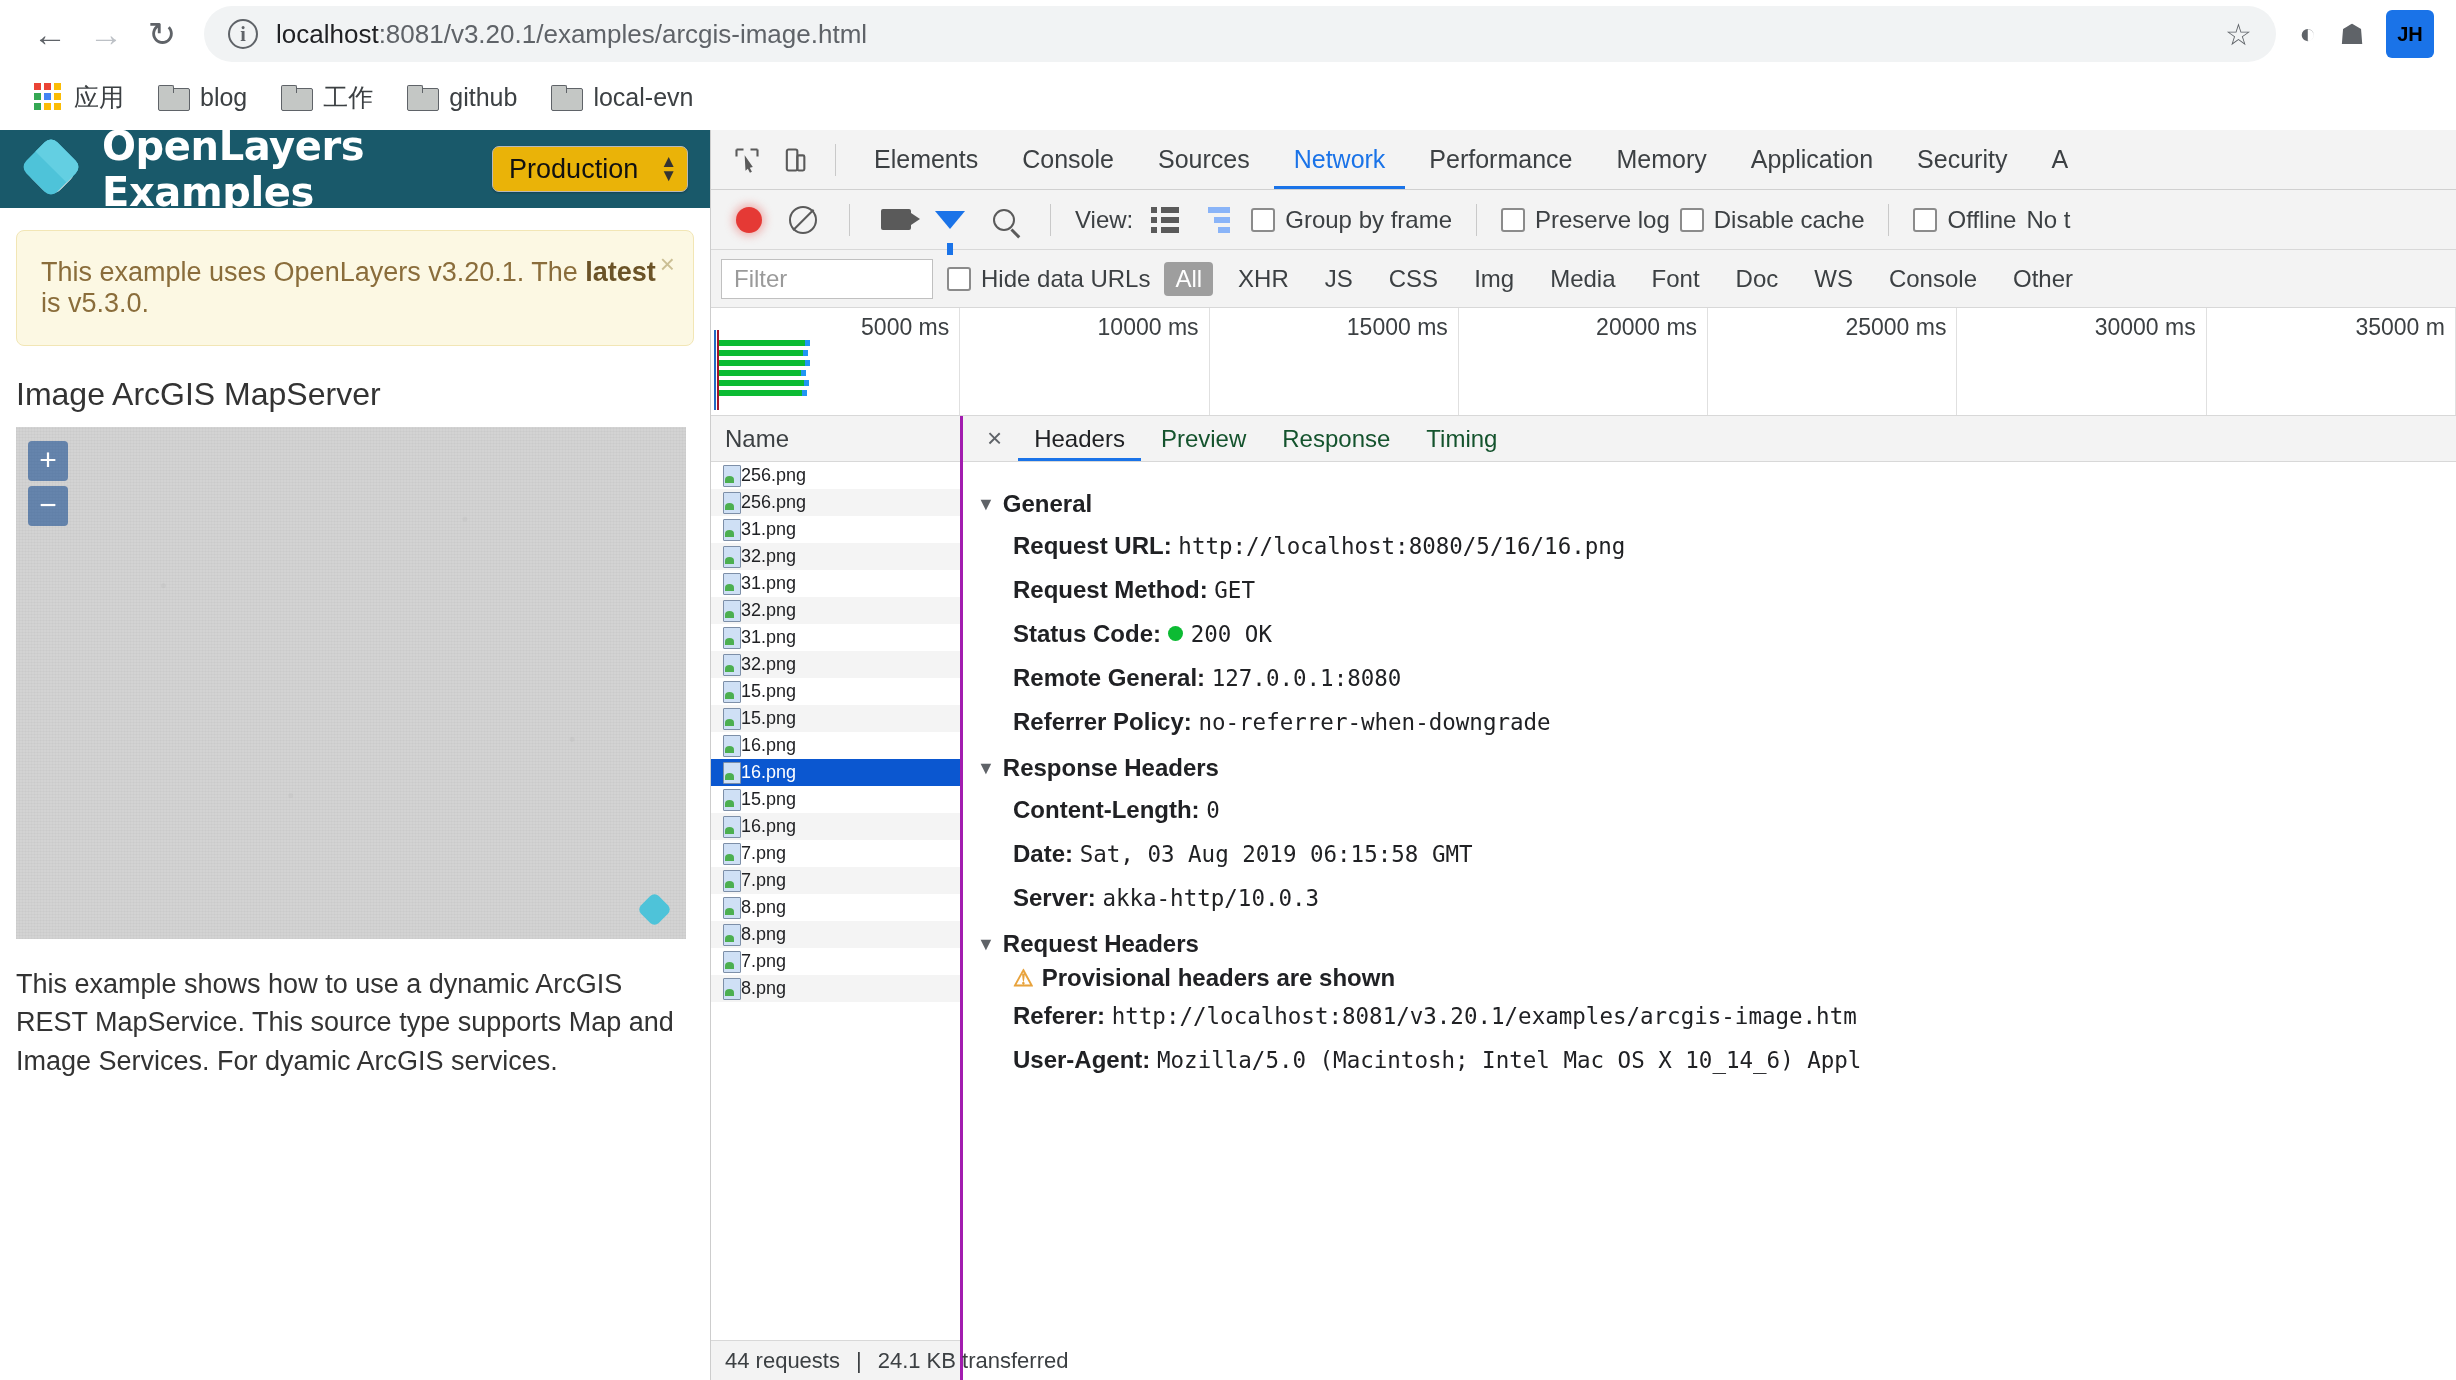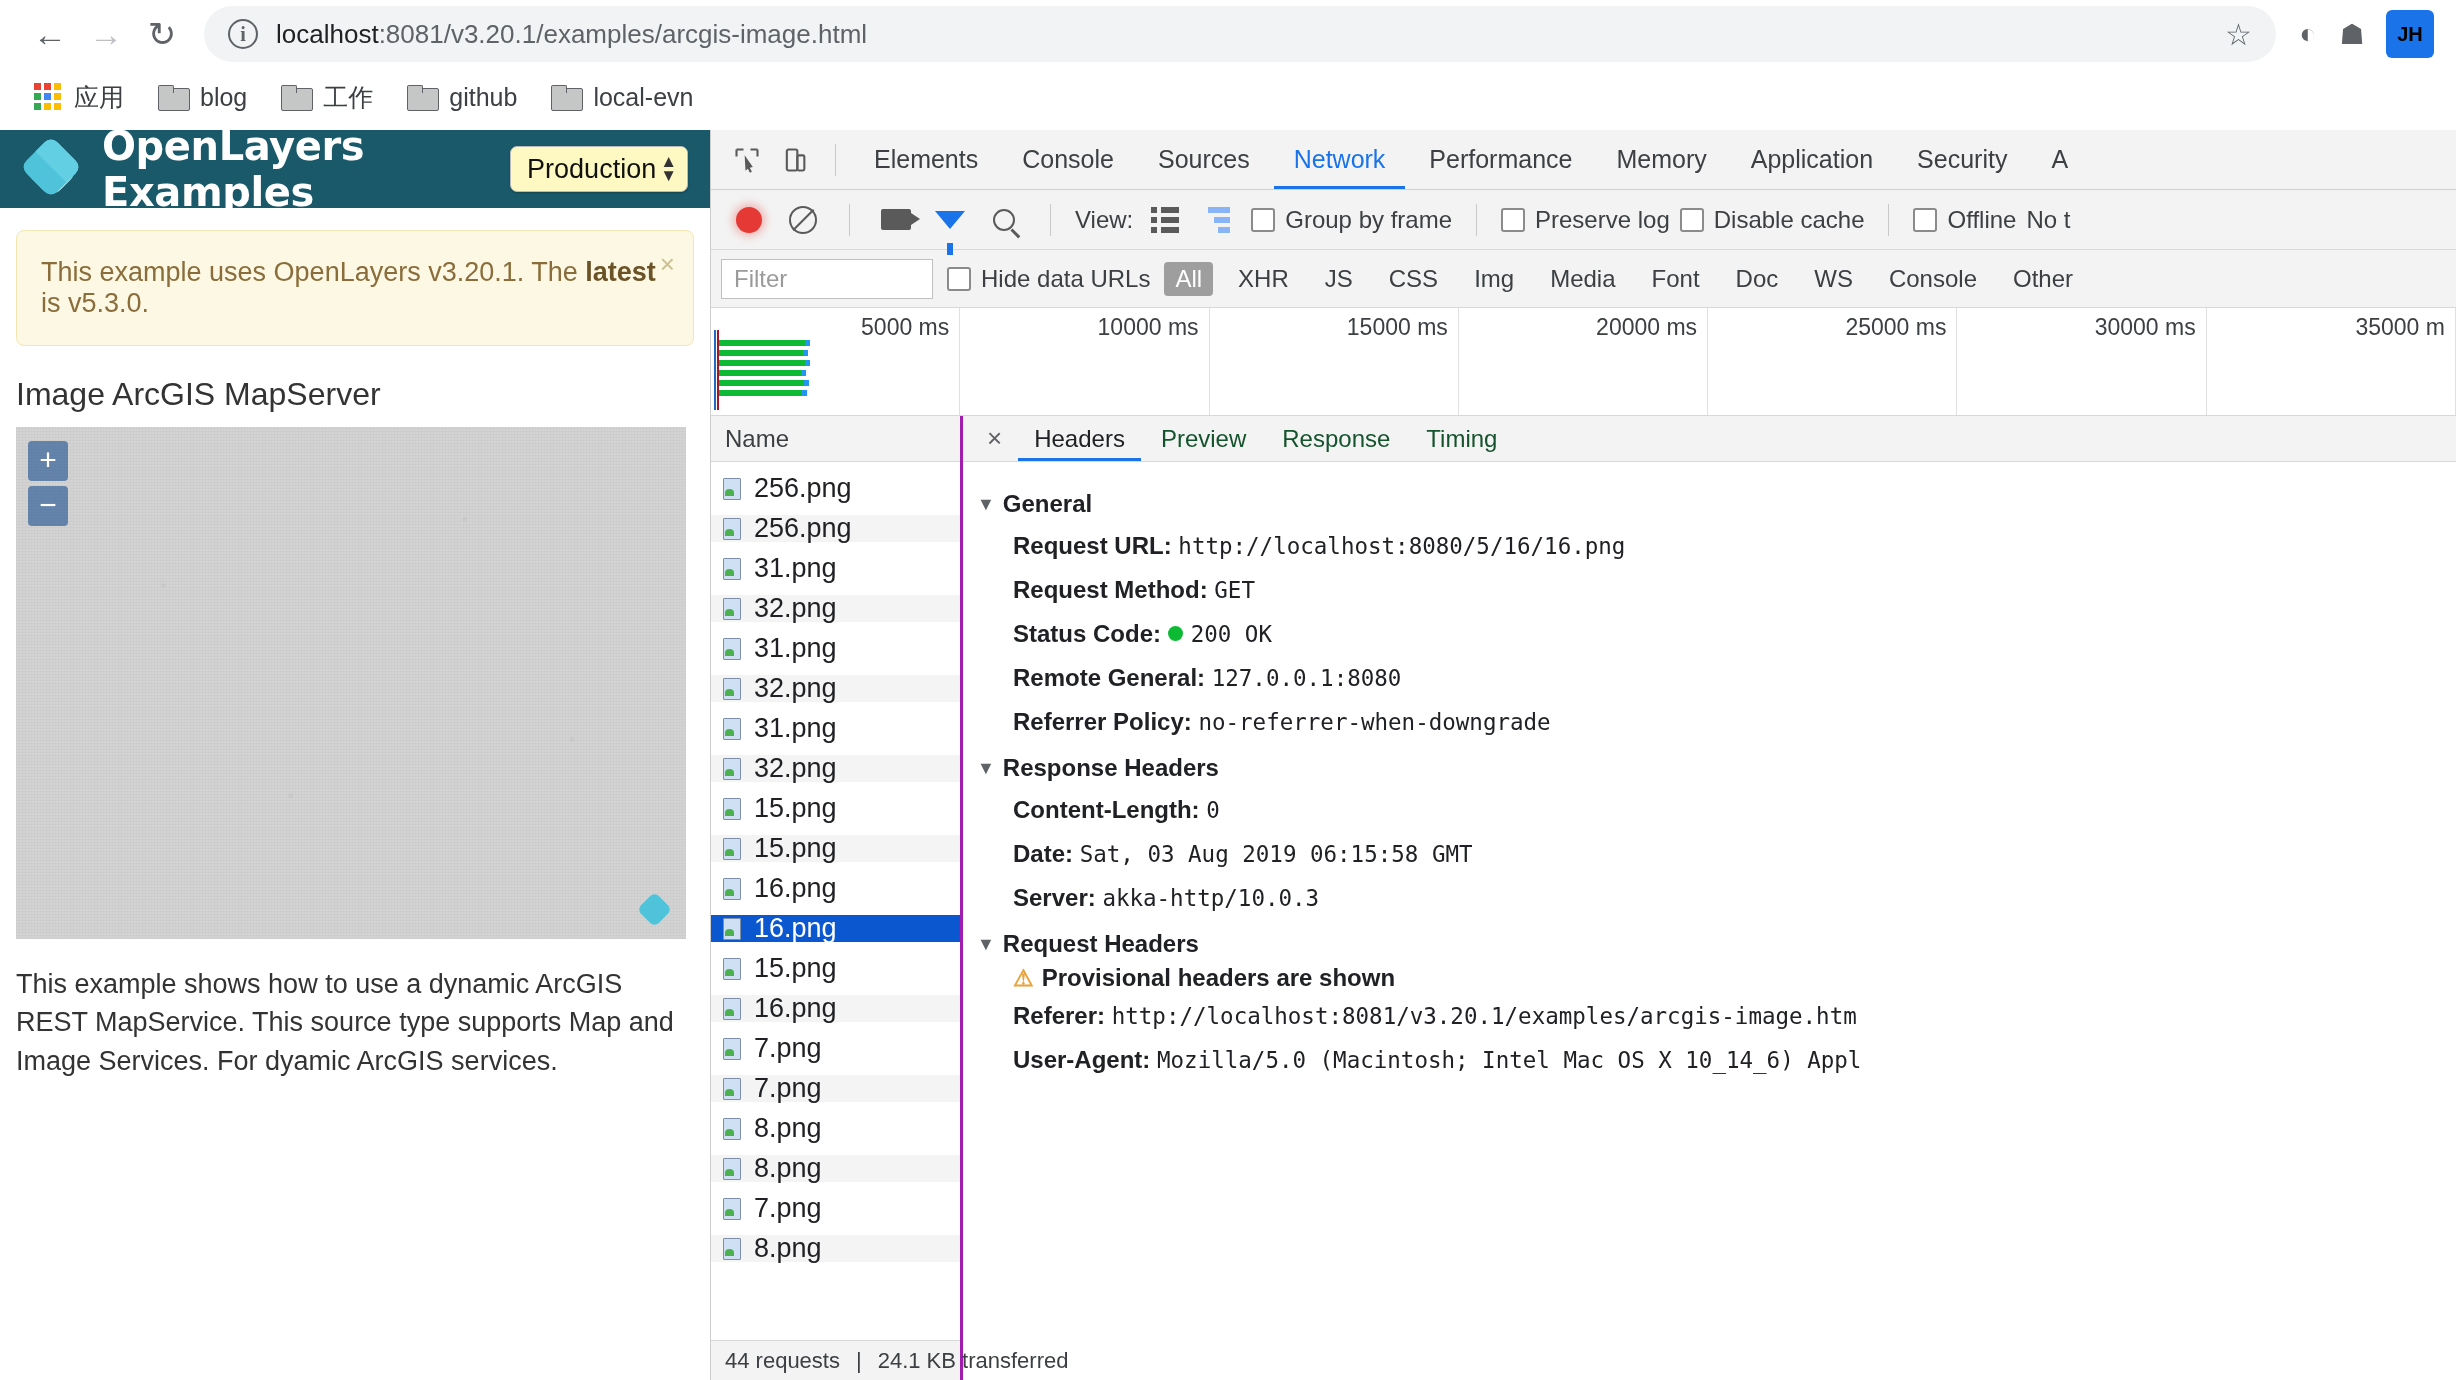--- a/index.html
+++ b/index.html
@@ -100,23 +100,23 @@
   .ol-logo .diamond-shade {
     position: absolute; left: 7px; top: 5px; width: 44px; height: 22px;
     background: #63cfe2; border-radius: 9px 9px 0 0;
     transform: rotate(45deg); transform-origin: center 100%;
   }
   .ol-title {
     color: #ffffff; font-size: 40px; font-weight: bold; letter-spacing: -0.4px;
     font-family: "DejaVu Sans", sans-serif;
   }
   .ol-select {
-    background: #fef9c3; border: 1px solid #b9b9b9; border-radius: 7px;
+    background: #eab308; border: 1px solid #b9b9b9; border-radius: 7px;
     height: 46px; display: flex; align-items: center; padding: 0 10px 0 16px;
-    font-size: 27px; color: #111; gap: 4px;
+    font-size: 27px; color: #111; gap: 22px;
     box-shadow: 0 1px 2px rgba(0,0,0,0.25);
   }
   .spin-arrows { display: flex; flex-direction: column; gap: 3px; line-height: 0.6; font-size: 17px; color: #333; }
 
   .ol-banner-wrap { padding: 22px 16px 0 16px; }
   .ol-banner {
     background: #fcf8e3; border: 1px solid #f2e6b5; border-radius: 8px;
     padding: 26px 24px; position: relative;
     font-size: 27px; color: #8a6d3b;
   }
@@ -266,22 +266,22 @@
     width: 252px; border-right: 3px solid #a21caf; display: flex; flex-direction: column;
     flex: none; min-height: 0;
   }
   .req-header {
     height: 46px; background: #f3f3f3; border-bottom: 1px solid #d8d8d8;
     display: flex; align-items: center; padding-left: 14px;
     font-size: 24px; color: #3c4043; flex: none;
   }
   .req-rows { flex: 1; overflow: hidden; }
   .req-row {
-    height: 27px; display: flex; align-items: center; gap: 13px; padding-left: 10px;
-    font-size: 27px; color: #202124; white-space: nowrap; margin-top: 13px;
+    height: 27px; display: flex; align-items: center; gap: 0; padding-left: 10px;
+    font-size: 18px; color: #202124; white-space: nowrap;
   }
   .req-row:nth-child(even) { background: #f4f4f4; }
   .req-row.selected { background: #0b57d0; color: #ffffff; }
   .img-icon {
     width: 20px; height: 22px; position: relative; flex: none;
   }
   .img-icon::before {
     content:""; position:absolute; left:2px; top:0; width:16px; height:20px;
     background:#cfe0f5; border:1.3px solid #7d8fa8; border-radius:1px;
   }

